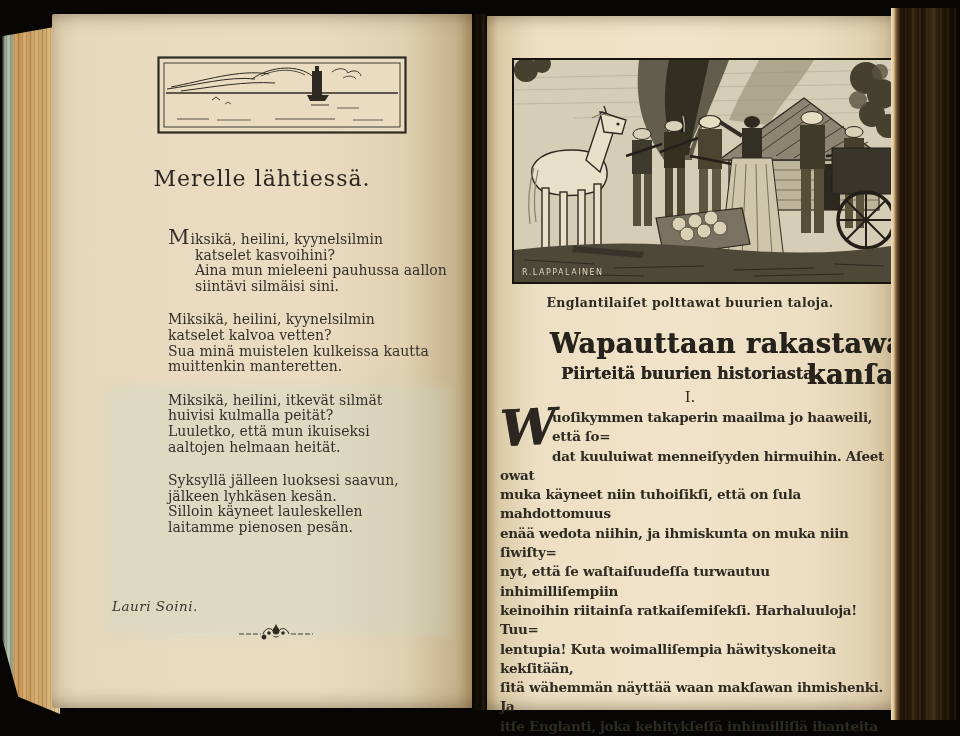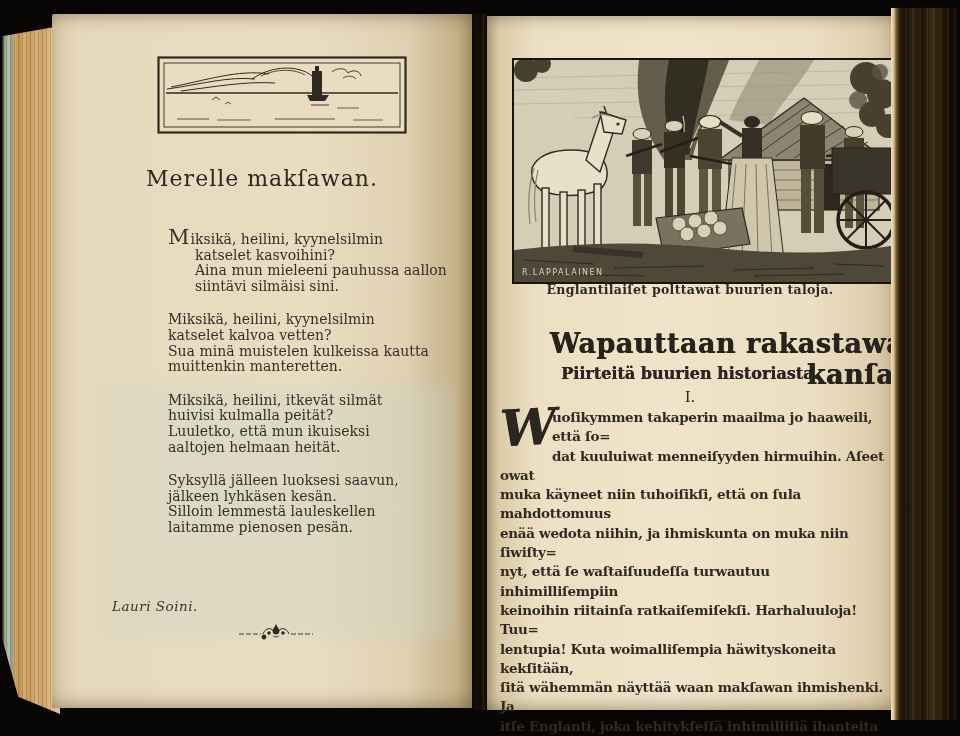--- a/index.html
+++ b/index.html
@@ -71,21 +71,21 @@
   .showthrough{
     position:absolute;left:55px;top:372px;width:345px;height:250px;
     background:rgba(196,211,198,.30);filter:blur(7px);pointer-events:none;
   }
   
   .illus-frame{
     position:absolute;left:25px;top:42px;width:377px;height:222px;
     border:2px solid #17140e;background:#d6cdb6;box-sizing:content-box;
   }
   .illus-caption{
-    position:absolute;left:0;top:266px;width:406px;text-align:center;
+    position:absolute;left:0;top:279px;width:406px;text-align:center;
     font-size:12.5px;font-weight:bold;color:#2e2a22;letter-spacing:.3px;
   }
   .article-title{
     position:absolute;left:0;top:312px;width:406px;text-align:right;
     font-size:27px;font-weight:bold;color:#27231c;letter-spacing:.5px;
     text-shadow:.6px 0 0 #27231c;
     margin-left:11px;
   }
   .article-subtitle{
     position:absolute;left:0;top:348px;width:406px;text-align:center;
@@ -139,38 +139,38 @@
     <g stroke="#2e2a22" stroke-width="0.9">
       <line x1="154" y1="49" x2="172" y2="49"></line>
       <line x1="180" y1="52" x2="202" y2="52" stroke-width="0.7"></line>
       <line x1="20" y1="63" x2="52" y2="63" stroke-width="0.8"></line>
       <line x1="60" y1="64" x2="94" y2="64" stroke-width="0.7"></line>
       <line x1="118" y1="63" x2="178" y2="63" stroke-width="0.8"></line>
       <line x1="196" y1="64" x2="226" y2="64" stroke-width="0.7"></line>
     </g>
   </svg>
 
-  <div class="poem-title">Merelle makſawan.</div>
+  <div class="poem-title">Merelle lähtiessä.</div>
 
   <div class="poem">
     <p class="stanza stanza-first" style="padding-left:27px;">Miksikä, heilini, kyynelsilmin
 katselet kasvoihini?
 Aina mun mieleeni pauhussa aallon
 siintävi silmäisi sini.</p>
     <p class="stanza">Miksikä, heilini, kyynelsilmin
 katselet kalvoa vetten?
 Sua minä muistelen kulkeissa kautta
 muittenkin manteretten.</p>
     <p class="stanza">Miksikä, heilini, itkevät silmät
 huivisi kulmalla peität?
 Luuletko, että mun ikuiseksi
 aaltojen helmaan heität.</p>
     <p class="stanza">Syksyllä jälleen luoksesi saavun,
 jälkeen lyhkäsen kesän.
-Silloin lemmestä lauleskellen
+Silloin käyneet lauleskellen
 laitamme pienosen pesän.</p>
   </div>
 
   <div class="poem-signature">Lauri Soini.</div>
 
   <svg class="tailpiece" width="80" height="24" viewBox="0 0 80 24">
     <g stroke="#2e2a22" fill="none" stroke-width="1">
       <line x1="3" y1="13" x2="25" y2="13" stroke-dasharray="5 2" stroke-width="0.9"></line>
       <line x1="55" y1="13" x2="77" y2="13" stroke-dasharray="5 2" stroke-width="0.9"></line>
       <path d="M27,13 c2,-6 8,-7 10,-3"></path>

